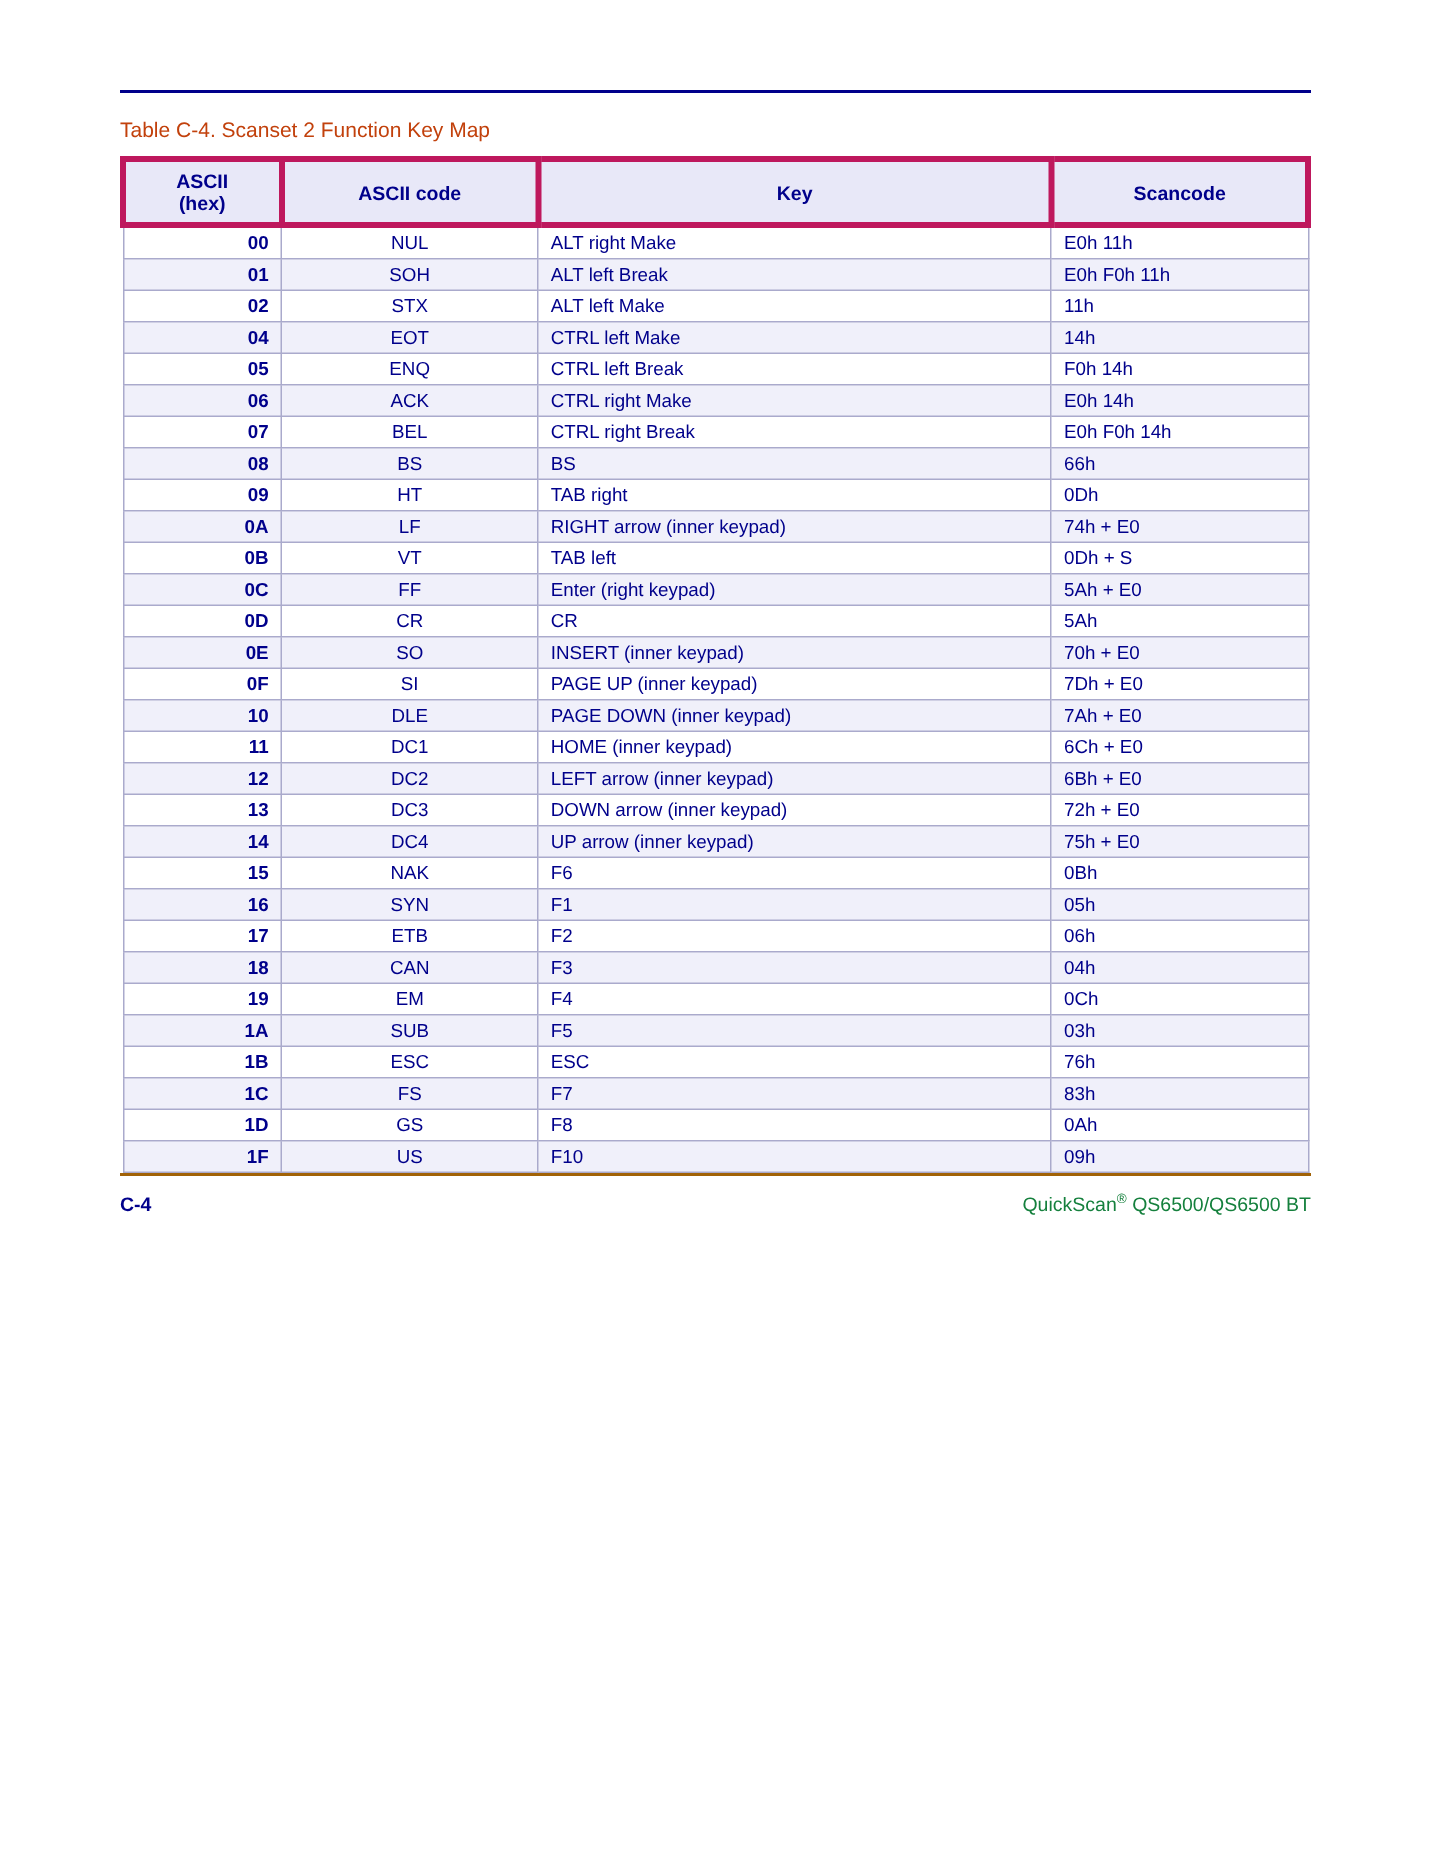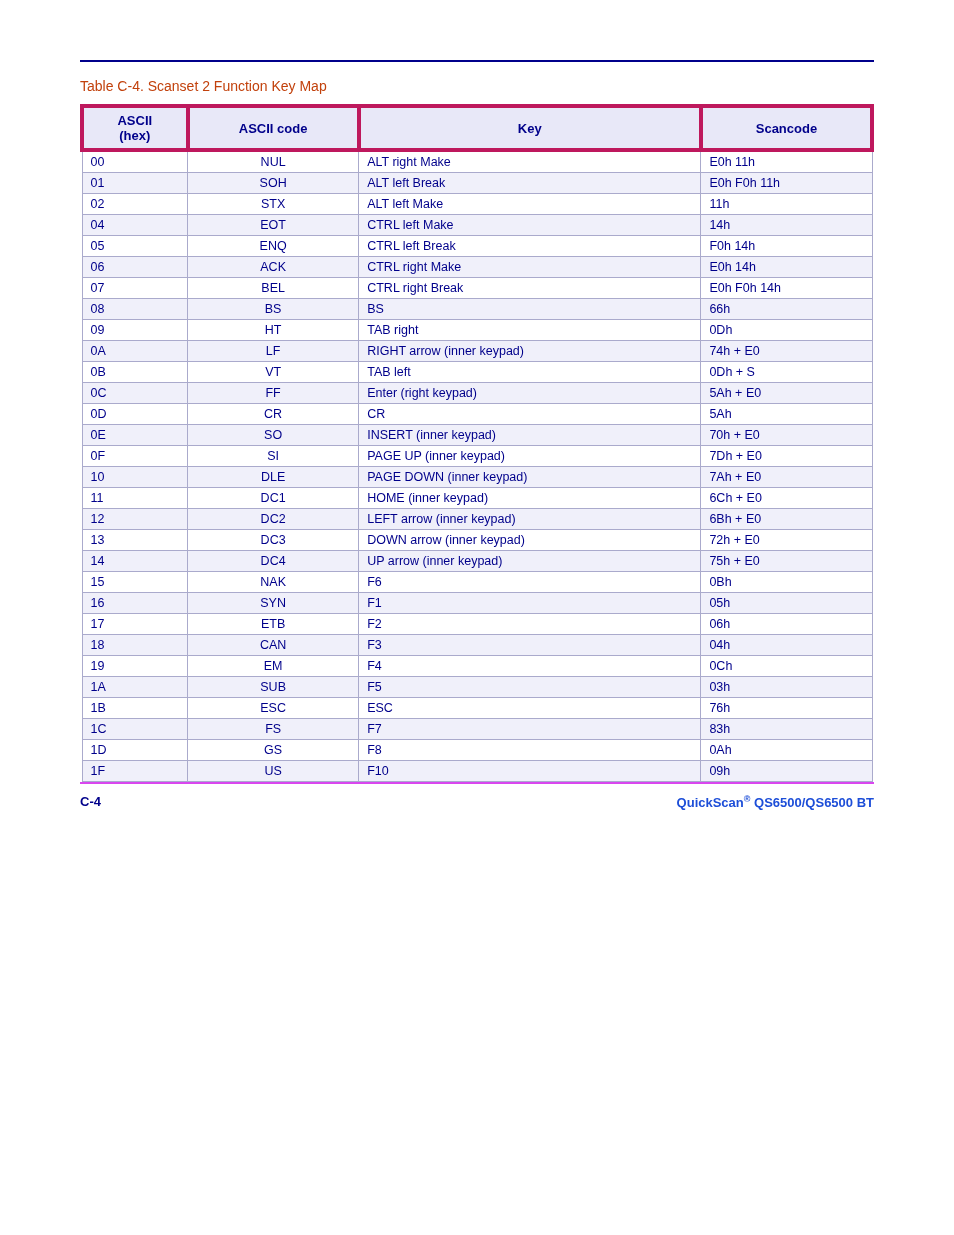--- a/index.html
+++ b/index.html
@@ -48,41 +48,42 @@
     }
     tbody tr:nth-child(even) {
       background-color: #f0f0fa;
     }
     tbody td {
       border: 1px solid #aaaacc;
       padding: 3px 8px;
       color: #00008B;
     }
     tbody td:first-child {
-      text-align: left;
-      font-weight: normal;
+      text-align: right;
+      font-weight: bold;
     }
     tbody td:nth-child(2) {
       text-align: center;
     }
     .footer-rule {
-      border-top: 2px solid #d946ef;
+      border-top: 2px solid #a16207;
       margin-top: auto;
       padding-top: 10px;
       display: flex;
       justify-content: space-between;
+      align-items: center;
     }
     .footer-left {
       font-weight: bold;
       color: #00008B;
       font-size: 13px;
     }
     .footer-right {
-      font-weight: bold;
-      color: #1d4ed8;
+      font-weight: normal;
+      color: #15803d;
       font-size: 13px;
     }
     .footer-right sup {
       font-size: 9px;
     }
     .spacer {
       flex: 1;
     }
   </style>
 </head>

